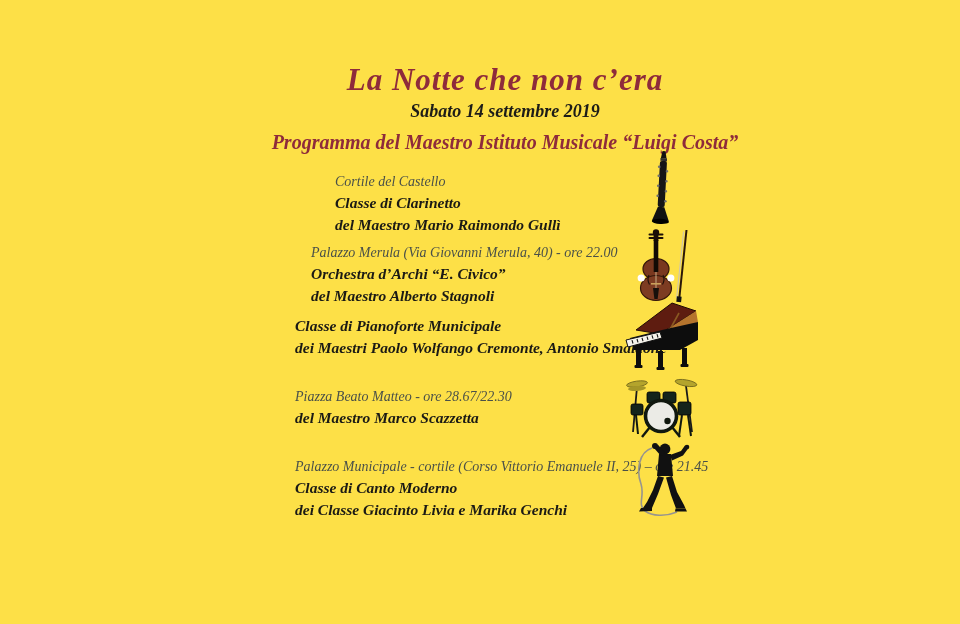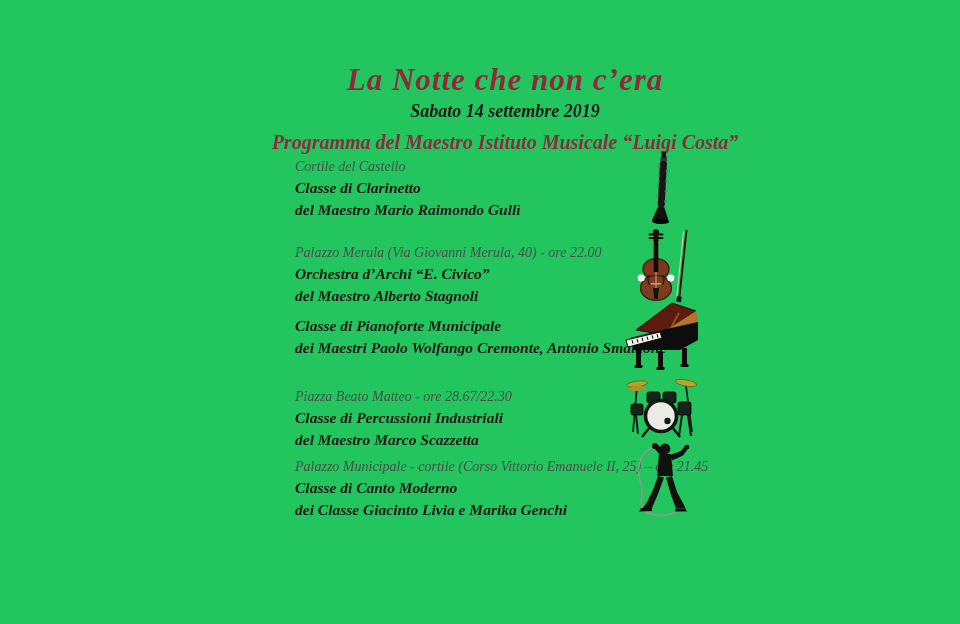--- a/index.html
+++ b/index.html
@@ -3,21 +3,21 @@
 <meta charset="utf-8">
 <style>
   * { margin: 0; padding: 0; box-sizing: border-box; }
   html, body { background: #ffffff; }
   body { font-family: "Liberation Serif", serif; }
 
   .canvas {
     position: relative;
     width: 960px;
     height: 624px;
-    background: #22c55e;
+    background: #fde047;
     overflow: hidden;
   }
 
   
   .header-block {
     position: absolute;
     left: 250px;
     top: 0;
     width: 510px;
     text-align: center;
@@ -70,22 +70,22 @@
   }
   .event .ensemble,
   .event .maestro {
     font-size: 15.5px;
     font-style: italic;
     font-weight: 600;
     color: #1b1a15;
     white-space: nowrap;
     line-height: 21.5px;
   }
-  .ev-1 { top: 157px; }
-  .ev-2 { top: 243px; }
+  .ev-1 { top: 172px; margin-left: 40px; }
+  .ev-2 { top: 243px; margin-left: 16px; }
   .ev-3 { top: 315px; }
   .ev-4 { top: 387px; }
   .ev-5 { top: 457px; }
 
   
   .icon { position: absolute; }
   .icon svg { display: block; width: 100%; height: 100%; }
   .icon-clarinet { left: 649px; top: 150px; width: 26px; height: 80px; transform: rotate(3deg); }
   .icon-violin   { left: 630px; top: 228px; width: 64px; height: 80px; }
   .icon-piano    { left: 622px; top: 300px; width: 78px; height: 74px; }
@@ -115,21 +115,20 @@
     <div class="maestro">del Maestro Alberto Stagnoli</div>
   </div>
 
   <div class="event ev-3">
     <div class="ensemble">Classe di Pianoforte Municipale</div>
     <div class="maestro">dei Maestri Paolo Wolfango Cremonte, Antonio Smaldone</div>
   </div>
 
   <div class="event ev-4">
     <div class="venue">Piazza Beato Matteo - ore 28.67/22.30</div>
-    <div class="ensemble">Classe di Percussioni Industriali</div>
     <div class="maestro">del Maestro Marco Scazzetta</div>
   </div>
 
   <div class="event ev-5">
     <div class="venue">Palazzo Municipale - cortile (Corso Vittorio Emanuele II, 25) – ore 21.45</div>
     <div class="ensemble">Classe di Canto Moderno</div>
     <div class="maestro">dei Classe Giacinto Livia e Marika Genchi</div>
   </div>
 
   <div class="icon icon-clarinet">

